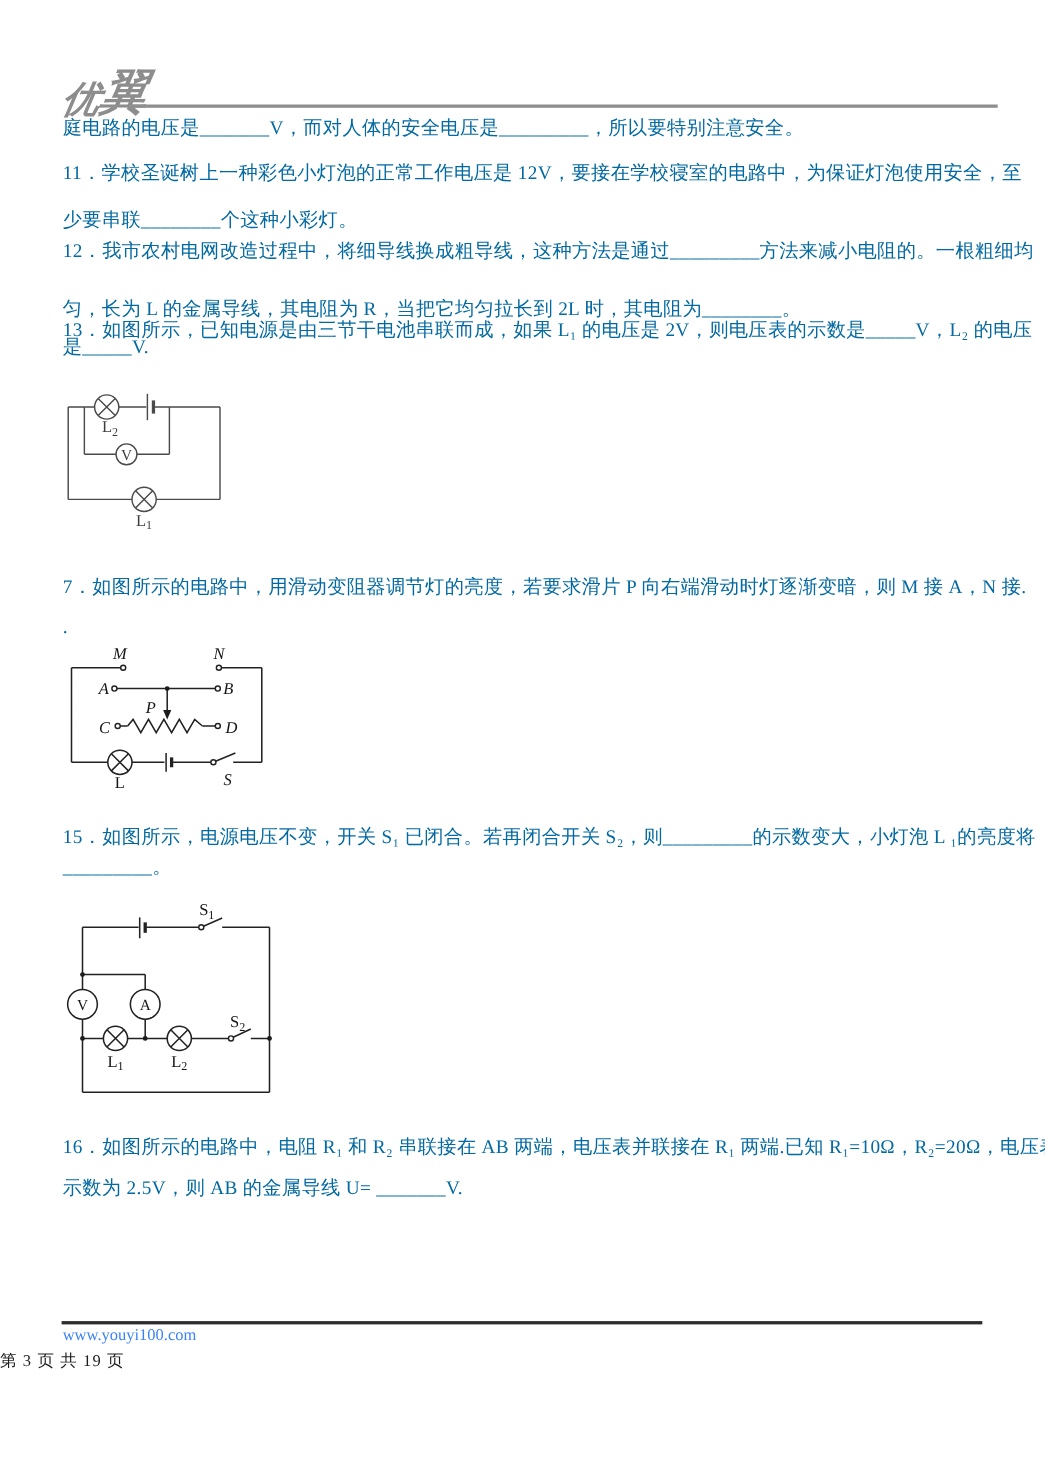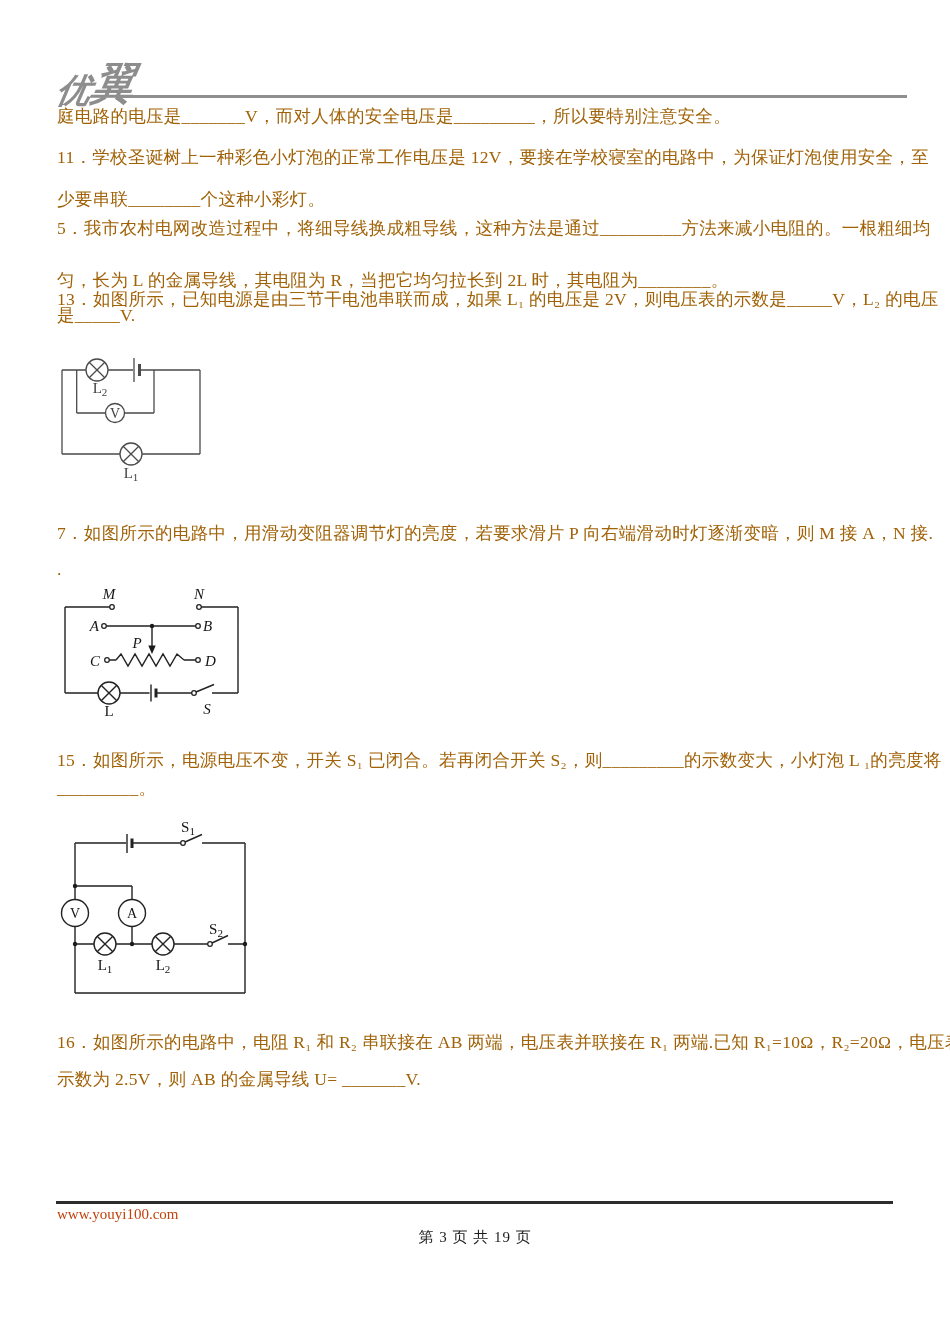--- a/index.html
+++ b/index.html
@@ -3,34 +3,34 @@
 <meta charset="utf-8">
 <style>
   html,body{margin:0;padding:0;}
   body{
     width:950px;height:1344px;position:relative;background:#ffffff;
     font-family:"Liberation Serif","DejaVu Serif",serif;color:#1c1c1c;
     overflow:hidden;
   }
   .tline{
     position:absolute;left:57px;font-size:17.5px;line-height:23px;
-    white-space:pre;letter-spacing:0.3px;color:#a16207;
+    white-space:pre;letter-spacing:0.3px;color:#0369a1;
   }
   .logo{
     position:absolute;left:58px;top:55px;
     font-family:"Liberation Sans","DejaVu Sans",sans-serif;
     font-weight:bold;font-style:italic;color:#8d8d8d;
     transform:skewX(-10deg);white-space:nowrap;
   }
   .logo .g1{font-size:34px;vertical-align:baseline;}
   .logo .g2{font-size:43px;vertical-align:4px;}
   .hdr-rule{position:absolute;left:117px;top:95px;width:790px;height:3px;background:#8f8f8f;}
   .ftr-rule{position:absolute;left:56px;top:1201px;width:837px;height:2.5px;background:#2c2c2c;}
-  .ftr-url{position:absolute;left:57px;top:1206px;font-size:15px;color:#c2410c;}
-  .ftr-page{position:absolute;left:0;top:1228px;width:950px;text-align:center;font-size:15px;color:#1c1c1c;letter-spacing:1px;}
+  .ftr-url{position:absolute;left:57px;top:1206px;font-size:15px;color:#3b82f6;}
+  .ftr-page{position:absolute;left:0;top:1228px;width:950px;text-align:left;font-size:15px;color:#1c1c1c;letter-spacing:1px;}
   svg{position:absolute;overflow:visible;}
   .w13{stroke:#4a4a4a;stroke-width:1.3;fill:none;}
   .w{stroke:#222222;stroke-width:1.4;fill:none;}
   .thick13{stroke:#4a4a4a;stroke-width:3;fill:none;}
   .thick{stroke:#222222;stroke-width:3;fill:none;}
   .term{fill:#ffffff;stroke:#222222;stroke-width:1.3;}
   .dot{fill:#1b1b1b;stroke:none;}
   .arrowhead{fill:#1b1b1b;stroke:none;}
   .cl{font-family:"Liberation Serif","DejaVu Serif",serif;font-size:15px;fill:#151515;}
   .cl13{font-family:"Liberation Serif","DejaVu Serif",serif;font-size:15px;fill:#3f3f3f;}
@@ -41,21 +41,21 @@
 </style>
 </head>
 <body>
 
 <div class="logo"><span class="g1">优</span><span class="g2">翼</span></div>
 <div class="hdr-rule"></div>
 
 <div class="tline" style="top:105px">庭电路的电压是_______V，而对人体的安全电压是_________，所以要特别注意安全。</div>
 <div class="tline" style="top:146px">11．学校圣诞树上一种彩色小灯泡的正常工作电压是 12V，要接在学校寝室的电路中，为保证灯泡使用安全，至</div>
 <div class="tline" style="top:188px">少要串联________个这种小彩灯。</div>
-<div class="tline" style="top:217px">5．我市农村电网改造过程中，将细导线换成粗导线，这种方法是通过_________方法来减小电阻的。一根粗细均</div>
+<div class="tline" style="top:217px">12．我市农村电网改造过程中，将细导线换成粗导线，这种方法是通过_________方法来减小电阻的。一根粗细均</div>
 <div class="tline" style="top:269px">匀，长为 L 的金属导线，其电阻为 R，当把它均匀拉长到 2L 时，其电阻为________。</div>
 <div class="tline" style="top:288px">13．如图所示，已知电源是由三节干电池串联而成，如果 L₁ 的电压是 2V，则电压表的示数是_____V，L₂ 的电压</div>
 <div class="tline" style="top:304px">是_____V.</div>
 <div class="tline" style="top:522px">7．如图所示的电路中，用滑动变阻器调节灯的亮度，若要求滑片 P 向右端滑动时灯逐渐变暗，则 M 接 A，N 接.</div>
 <div class="tline" style="top:558px">.</div>
 <div class="tline" style="top:749px">15．如图所示，电源电压不变，开关 S₁ 已闭合。若再闭合开关 S₂，则_________的示数变大，小灯泡 L ₁的亮度将</div>
 <div class="tline" style="top:777px">_________。</div>
 <div class="tline" style="top:1031px">16．如图所示的电路中，电阻 R₁ 和 R₂ 串联接在 AB 两端，电压表并联接在 R₁ 两端.已知 R₁=10Ω，R₂=20Ω，电压表</div>
 <div class="tline" style="top:1068px">示数为 2.5V，则 AB 的金属导线 U= _______V.</div>
 

